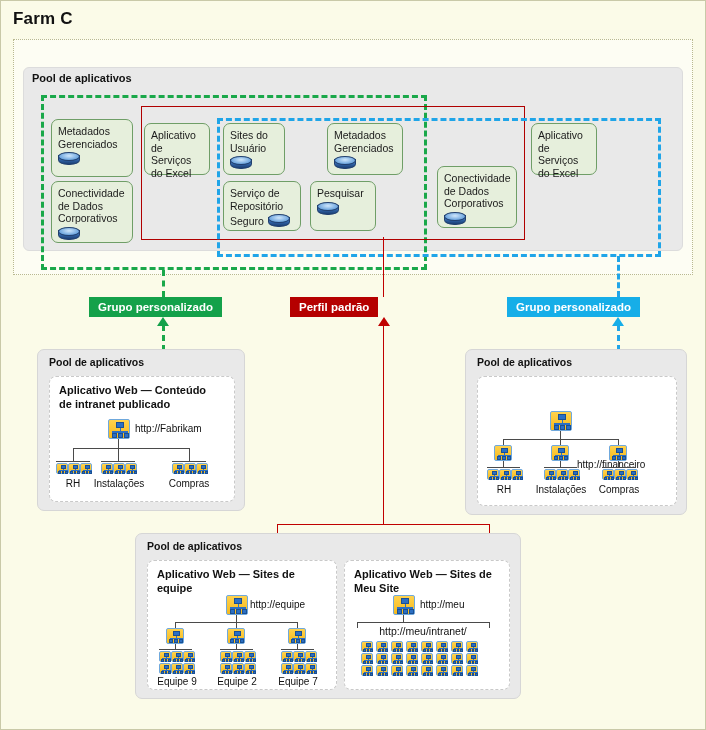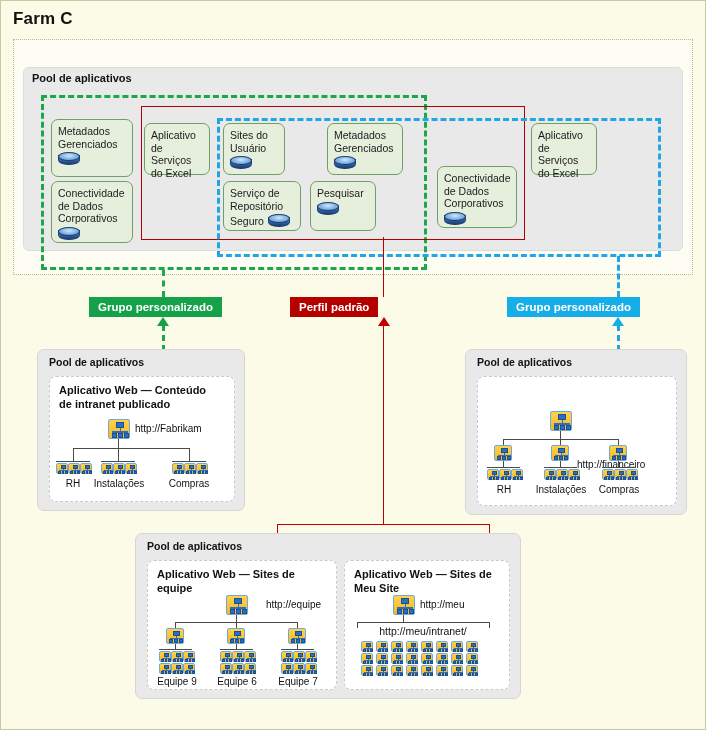--- a/index.html
+++ b/index.html
@@ -513,21 +513,21 @@
 equipe</div>
 
       <div class="site-ico ico-lg" style="left:78px; top:34px;">
         <span class="top-sq"></span>
           <span class="stem"></span>
           <span class="bar"></span>
         <span class="leaf l1"></span>
           <span class="leaf l2"></span>
           <span class="leaf l3"></span>
       </div>
-      <div class="url-txt" style="left:118px; top:38px;">http://equipe</div>
+      <div class="url-txt" style="left:102px; top:38px;">http://equipe</div>
 
       <div class="tree-line tlv" style="left:88px; top:54px; height:7px;"></div>
       <div class="tree-line tlh" style="left:27px; top:61px; width:122px;"></div>
       <div class="tree-line tlv" style="left:27px;  top:61px; height:6px;"></div>
       <div class="tree-line tlv" style="left:88px;  top:61px; height:6px;"></div>
       <div class="tree-line tlv" style="left:149px; top:61px; height:6px;"></div>
 
       <div class="site-ico ico-md" style="left:18px;  top:67px;">
           <span class="top-sq"></span>
           <span class="stem"></span>
@@ -705,21 +705,21 @@
             <span class="top-sq"></span>
             <span class="stem"></span>
             <span class="bar"></span>
             <span class="leaf l1"></span>
             <span class="leaf l2"></span>
             <span class="leaf l3"></span>
           </div>
       </div>
 
       <div class="grp-label" style="left:7px;  top:115px; width:44px;">Equipe 9</div>
-      <div class="grp-label" style="left:67px; top:115px; width:44px;">Equipe 6</div>
+      <div class="grp-label" style="left:67px; top:115px; width:44px;">Equipe 2</div>
       <div class="grp-label" style="left:128px;top:115px; width:44px;">Equipe 7</div>
     </div>
 
     <div class="webapp" style="left:208px; top:26px; width:166px; height:130px;">
       <div class="webapp-title">Aplicativo Web — Sites de
 Meu Site</div>
 
       <div class="site-ico ico-lg" style="left:48px; top:34px;">
         <span class="top-sq"></span>
           <span class="stem"></span>

